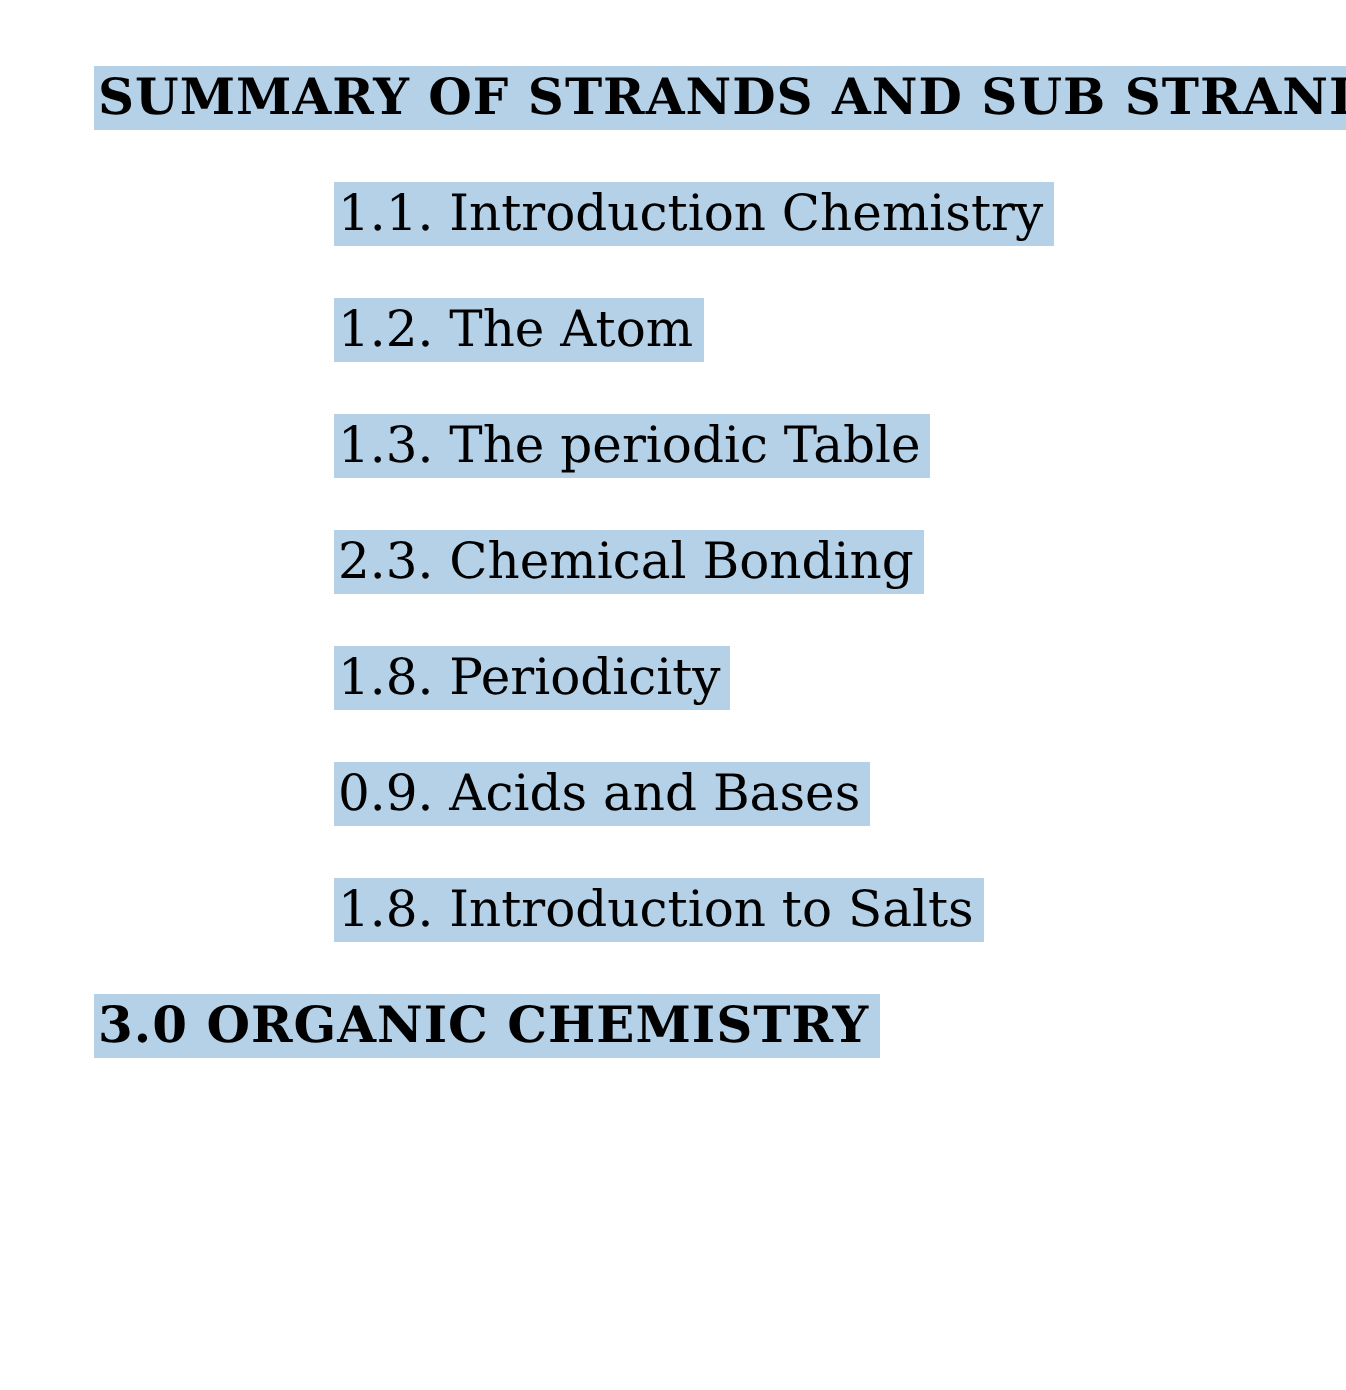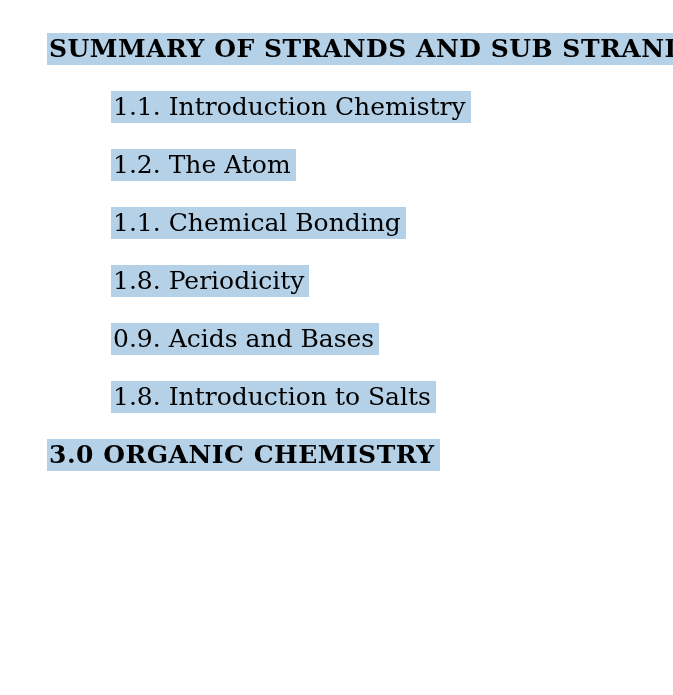--- a/index.html
+++ b/index.html
@@ -31,21 +31,21 @@
     display: inline-block;
     background: #b5d1e7;
     padding: 3px 5px 3px 2px;
   }
   .title .hl,
   .heading .hl {
     font-weight: bold;
     letter-spacing: 0.5px;
   }
   .item {
-    margin-left: 64px;
+    margin-left: 120px;
   }
   .extra-gap {
   }
 </style>
 </head>
 <body>
 
 <div class="page">
 
   <div class="line title">
@@ -54,23 +54,26 @@
 
 
   <div class="line item">
     <span class="hl">1.1. Introduction Chemistry</span>
   </div>
 
   <div class="line item">
     <span class="hl">1.2. The Atom</span>
   </div>
 
+  <div class="line item">
+    <span class="hl">1.3. The periodic Table</span>
+  </div>
 
   <div class="line item">
-    <span class="hl">1.1. Chemical Bonding</span>
+    <span class="hl">2.3. Chemical Bonding</span>
   </div>
 
   <div class="line item">
     <span class="hl">1.8. Periodicity</span>
   </div>
 
 
   <div class="line item">
     <span class="hl">0.9. Acids and Bases</span>
   </div>

